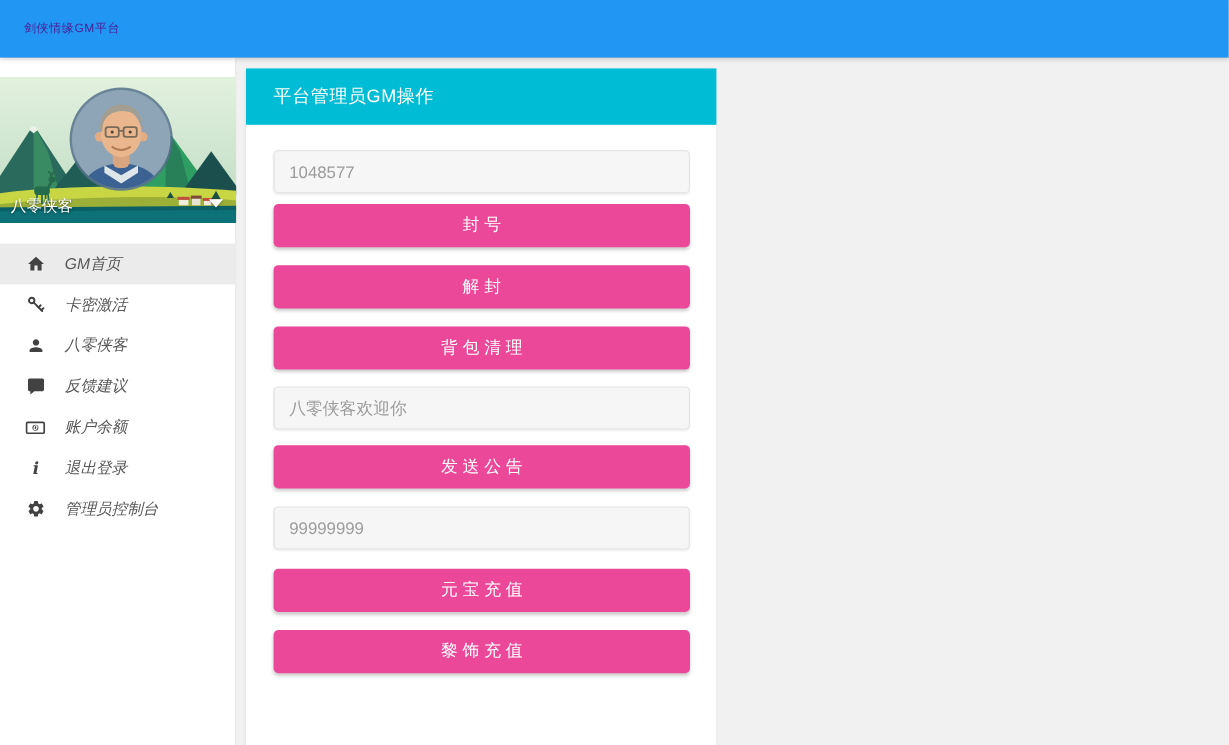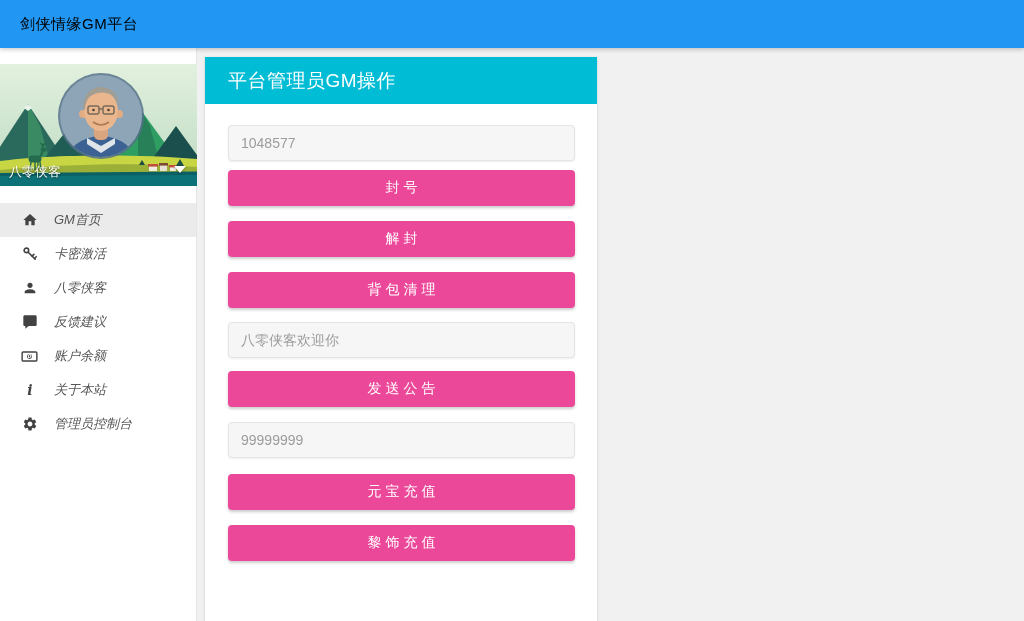--- a/index.html
+++ b/index.html
@@ -10,21 +10,21 @@
     font-family:"Liberation Sans","DejaVu Sans",sans-serif;
   }
 
   
   .navbar {
     position:absolute; top:0; left:0; width:1024px; height:48px;
     background:#2196f3; z-index:20;
     box-shadow:0 2px 4px rgba(0,0,0,.18);
     display:flex; align-items:center; padding-left:20px;
   }
-  .navbar-title { color:#000000; font-size:15px; letter-spacing:.5px; }
+  .navbar-title { color:#4c1d95; font-size:10px; letter-spacing:.5px; }
 
   
   .sidebar {
     position:absolute; top:48px; left:0; width:197px; height:573px;
     background:#fff; z-index:10; border-right:1px solid #e5e5e5;
   }
   .profile { position:relative; width:197px; height:122px; overflow:hidden;margin-top:16px; }
   .profile svg { display:block; }
   .profile-name {
     position:absolute; left:9px; bottom:5px; color:#fff; font-size:13px;
@@ -42,21 +42,21 @@
   .menu .mi { width:17px; height:17px; margin-right:16px; display:flex; align-items:center; justify-content:center; flex:none; }
   .menu .mi svg { display:block; }
   .menu .ml { font-size:13px; color:#555; }
 
   
   .panel {
     position:absolute; left:205px; top:57px; width:392px; height:720px;
     background:#fff; box-shadow:0 1px 3px rgba(0,0,0,.14); z-index:5;
   }
   .panel-header {
-    height:47px; background:#00bcd4; color:#fff; font-size:19px;
+    height:47px; background:#00bcd4; color:#fff; font-size:15px;
     display:flex; align-items:center; padding-left:23px; letter-spacing:.5px;
   }
   .panel-body { padding:21px 22px 30px 23px; }
 
   .select-display {
     font-size:13px; color:#555; padding:2px 0 10px 5px;
     border-bottom:1px solid #ededed; margin-bottom:24px; cursor:pointer;
   }
 
   .tinput {
@@ -203,21 +203,21 @@
         </svg>
       </span>
       <span class="ml">账户余额</span>
     </li>
     <li>
       <span class="mi">
         <svg width="16" height="16" viewBox="0 0 24 24">
             <text x="12" y="19" text-anchor="middle" font-family="DejaVu Serif, serif" font-weight="bold" font-size="21" fill="#424242">i</text>
           </svg>
       </span>
-      <span class="ml">关于本站</span>
+      <span class="ml">退出登录</span>
     </li>
     <li>
       <span class="mi">
         <svg width="16" height="16" viewBox="0 0 24 24" fill="#424242">
             <path d="M19.14 12.94c.04-.3.06-.61.06-.94 0-.32-.02-.64-.07-.94l2.03-1.58c.18-.14.23-.41.12-.61l-1.92-3.32c-.12-.22-.37-.29-.59-.22l-2.39.96c-.5-.38-1.03-.7-1.62-.94l-.36-2.54c-.04-.24-.24-.41-.48-.41h-3.84c-.24 0-.43.17-.47.41l-.36 2.54c-.59.24-1.13.57-1.62.94l-2.39-.96c-.22-.08-.47 0-.59.22L2.74 8.87c-.12.21-.08.47.12.61l2.03 1.58c-.05.3-.09.63-.09.94s.02.64.07.94l-2.03 1.58c-.18.14-.23.41-.12.61l1.92 3.32c.12.22.37.29.59.22l2.39-.96c.5.38 1.03.7 1.62.94l.36 2.54c.05.24.24.41.48.41h3.84c.24 0 .44-.17.47-.41l.36-2.54c.59-.24 1.13-.56 1.62-.94l2.39.96c.22.08.47 0 .59-.22l1.92-3.32c.12-.22.07-.47-.12-.61l-2.01-1.58zM12 15.6c-1.98 0-3.6-1.62-3.6-3.6s1.62-3.6 3.6-3.6 3.6 1.62 3.6 3.6-1.62 3.6-3.6 3.6z"></path>
           </svg>
       </span>
       <span class="ml">管理员控制台</span>
     </li>
   </ul>

